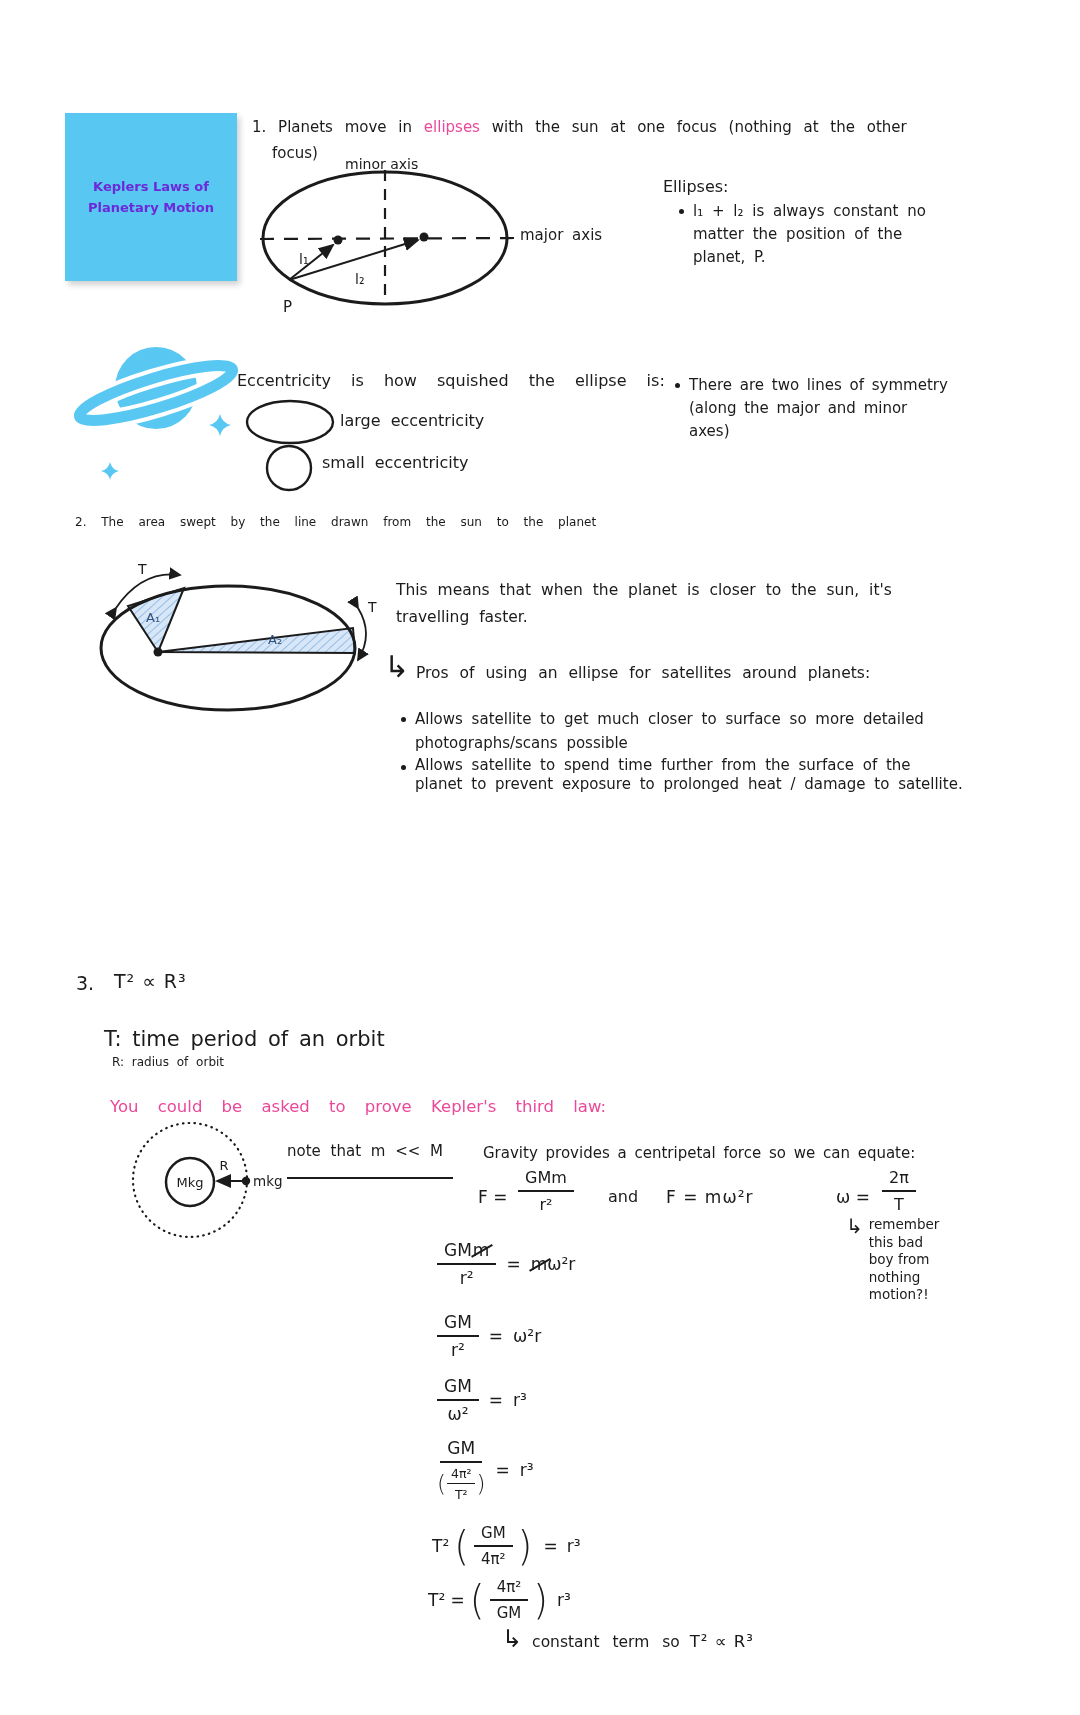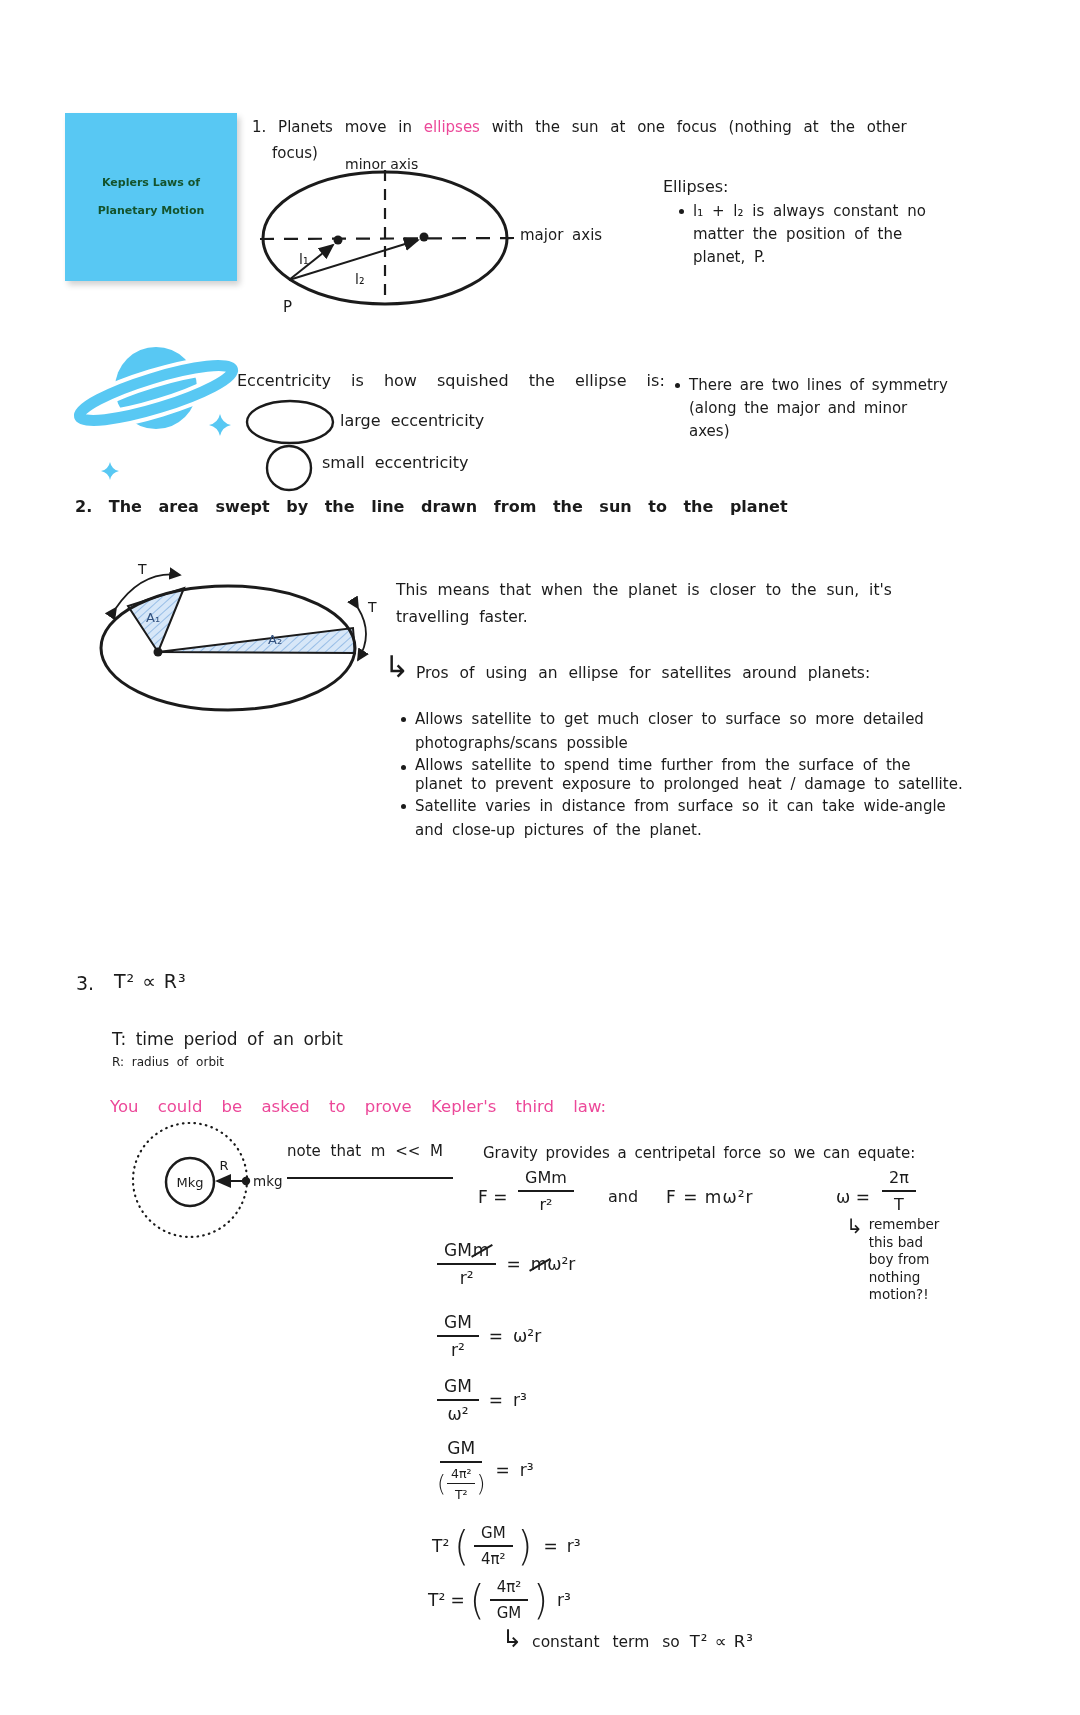--- a/index.html
+++ b/index.html
@@ -3,21 +3,21 @@
 <meta charset="utf-8">
 <style>
   html,body{margin:0;padding:0;background:#e9e9e9;}
   #page{position:relative;width:1080px;height:1715px;background:#ffffff;margin:0 auto;
         font-family:"DejaVu Sans","Liberation Sans",sans-serif;color:#1b1b1b;overflow:hidden;}
   .abs{position:absolute;}
   .hw{font-size:15px;line-height:22px;color:#1b1b1b;}
   .pink{color:#ec4899;}
   .sticky{background:#58c8f3;box-shadow:3px 4px 6px rgba(0,0,0,.18);
           display:flex;align-items:center;justify-content:center;text-align:center;
-          font-weight:bold;font-size:11px;line-height:28px;color:#14532d;padding:10px;box-sizing:border-box;}
+          font-weight:bold;font-size:13px;line-height:21px;color:#6d28d9;padding:10px;box-sizing:border-box;}
   .bullet{position:relative;padding-left:17px;}
   .bullet::before{content:"";position:absolute;left:3px;top:9px;width:5px;height:5px;border-radius:50%;background:#1b1b1b;}
   .frac{display:inline-flex;flex-direction:column;align-items:center;vertical-align:middle;}
   .frac .num{padding:0 7px 3px;border-bottom:2px solid #1b1b1b;display:flex;gap:1px;}
   .frac .den{padding-top:3px;display:flex;align-items:center;gap:1px;}
   .step{position:absolute;display:flex;align-items:center;gap:10px;font-size:17px;}
   .bp{font-size:38px;font-weight:200;line-height:1;transform:scaleY(1.08);color:#1b1b1b;}
   .sp{font-size:23px;font-weight:200;line-height:1;color:#1b1b1b;}
   .smallfrac{font-size:12.5px;}
   .smallfrac .num{padding:0 4px 2px;border-bottom:1.6px solid #1b1b1b;}
@@ -79,21 +79,21 @@
   <div class="abs hw" style="left:237px;top:370px;font-size:16px;word-spacing:15px;">Eccentricity is how squished the ellipse is:</div>
   <svg class="abs" style="left:243px;top:398px;" width="94" height="48" viewBox="0 0 94 48">
     <ellipse cx="47" cy="24" rx="43" ry="21" fill="none" stroke="#1b1b1b" stroke-width="2.4"></ellipse>
   </svg>
   <div class="abs hw" style="left:340px;top:410px;font-size:16px;word-spacing:5px;">large eccentricity</div>
   <svg class="abs" style="left:263px;top:443px;" width="52" height="50" viewBox="0 0 52 50">
     <circle cx="26" cy="25" r="22" fill="none" stroke="#1b1b1b" stroke-width="2.4"></circle>
   </svg>
   <div class="abs hw" style="left:322px;top:452px;font-size:16px;word-spacing:5px;">small eccentricity</div>
 
-  <div class="abs hw" style="left:75px;top:496px;font-size:16px;word-spacing:11px;font-weight:bold;">2. The area swept by the line drawn from the sun to the planet</div>
+  <div class="abs hw" style="left:75px;top:511px;font-size:12px;word-spacing:11px;">2. The area swept by the line drawn from the sun to the planet</div>
 
   <svg class="abs" style="left:86px;top:560px;" width="300" height="160" viewBox="0 0 300 160">
     <defs>
       <marker id="ah2" markerWidth="8" markerHeight="8" refX="6" refY="3.5" orient="auto">
         <path d="M0,0 L7,3.5 L0,7 Z" fill="#1b1b1b"></path>
       </marker>
       <pattern id="hatch" width="6" height="6" patternTransform="rotate(48)" patternUnits="userSpaceOnUse">
         <rect width="6" height="6" fill="#d7e7f8"></rect>
         <line x1="0" y1="0" x2="0" y2="6" stroke="#8cb6e3" stroke-width="1.7"></line>
       </pattern>
@@ -110,26 +110,25 @@
     <text x="182" y="84" font-size="13" fill="#32517e">A₂</text>
   </svg>
 
   <div class="abs hw" style="left:396px;top:577px;width:540px;line-height:27px;word-spacing:5px;font-size:15.5px;">This means that when the planet is closer to the sun, it's travelling faster.</div>
 
   <div class="abs arrowglyph" style="left:384px;top:652px;font-size:30px;">↳</div>
   <div class="abs hw" style="left:416px;top:660px;width:500px;line-height:27px;word-spacing:6px;font-size:15.5px;">Pros of using an ellipse for satellites around planets:</div>
   <div class="abs" style="left:398px;top:708px;width:565px;">
     <div class="hw bullet" style="line-height:23.5px;word-spacing:4px;margin-bottom:1px;">Allows satellite to get much closer to surface so more detailed photographs/scans possible</div>
     <div class="hw bullet" style="line-height:19px;word-spacing:4px;margin-bottom:1px;">Allows satellite to spend time further from the surface of the planet to prevent exposure to prolonged heat / damage to satellite.</div>
-    <div class="hw bullet" style="line-height:23.5px;word-spacing:4px;">Satellite varies in distance from surface so it can take wide-angle and close-up pictures of the planet.</div>
   </div>
 
   <div class="abs hw" style="left:76px;top:972px;font-size:19px;">3.</div>
   <div class="abs hw" style="left:114px;top:970px;font-size:19px;letter-spacing:1px;">T² ∝ R³</div>
-  <div class="abs hw" style="left:112px;top:1028px;font-size:17px;word-spacing:4px;">T: time period of an orbit</div>
+  <div class="abs hw" style="left:104px;top:1028px;font-size:21px;word-spacing:4px;">T: time period of an orbit</div>
   <div class="abs hw" style="left:112px;top:1051px;font-size:12px;word-spacing:4px;">R: radius of orbit</div>
   <div class="abs hw pink" style="left:110px;top:1096px;font-size:16.5px;word-spacing:14px;">You could be asked to  prove  Kepler's third law:</div>
 
   <svg class="abs" style="left:118px;top:1118px;" width="200" height="130" viewBox="0 0 200 130">
     <defs>
       <marker id="ah3" markerWidth="9" markerHeight="8" refX="7" refY="3.5" orient="auto">
         <path d="M0,0 L8,3.5 L0,7 Z" fill="#1b1b1b"></path>
       </marker>
     </defs>
     <circle cx="72" cy="62" r="57" fill="none" stroke="#1b1b1b" stroke-width="2.2" stroke-dasharray="0.6 5.2" stroke-linecap="round"></circle>

